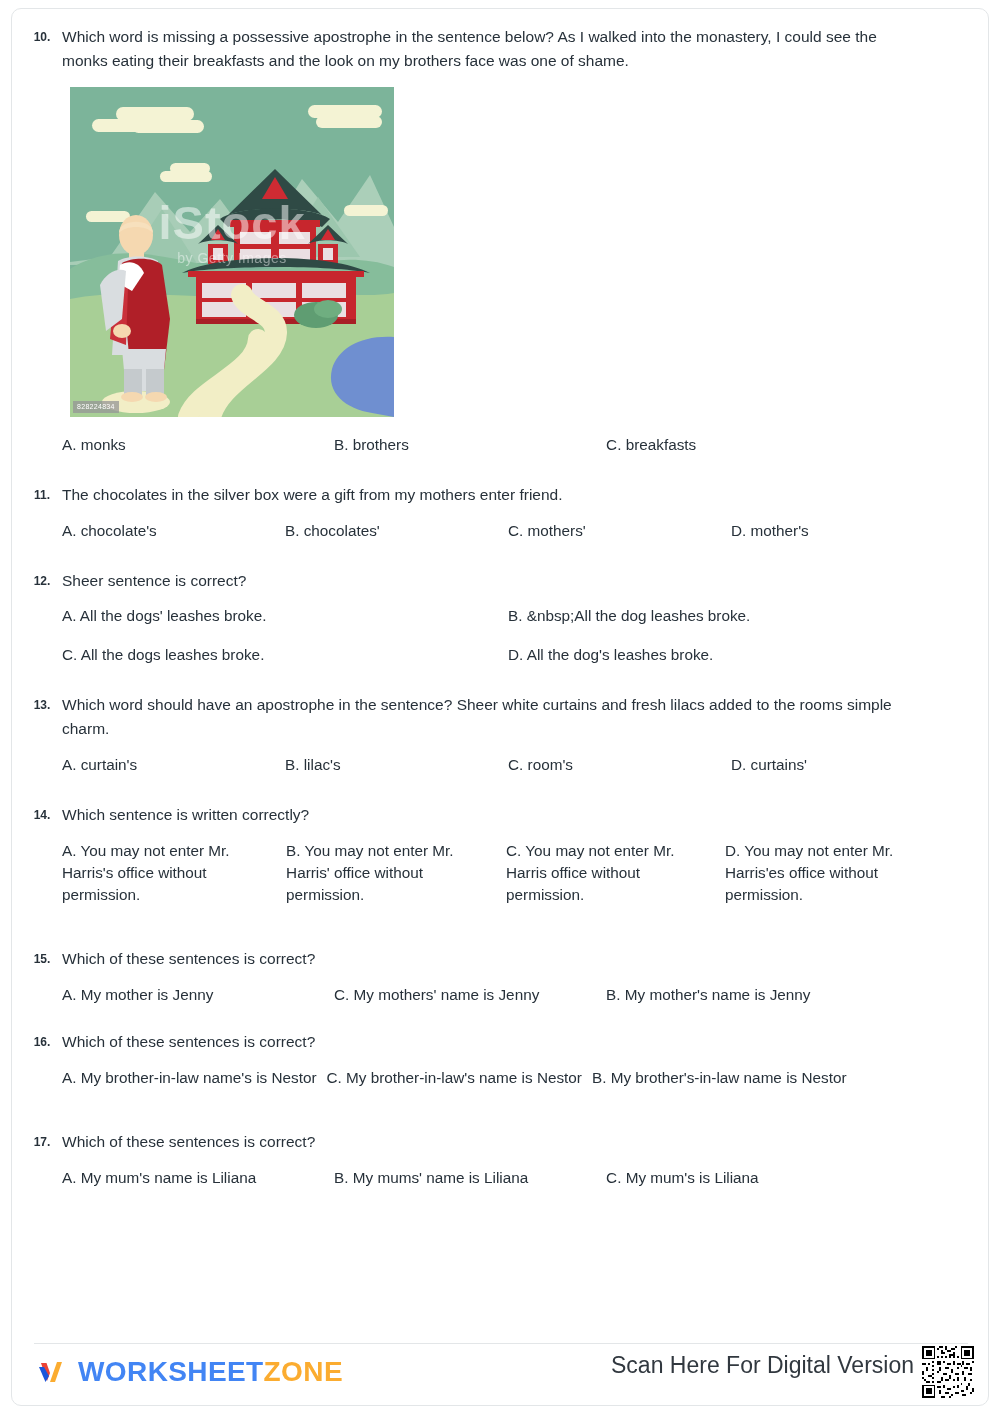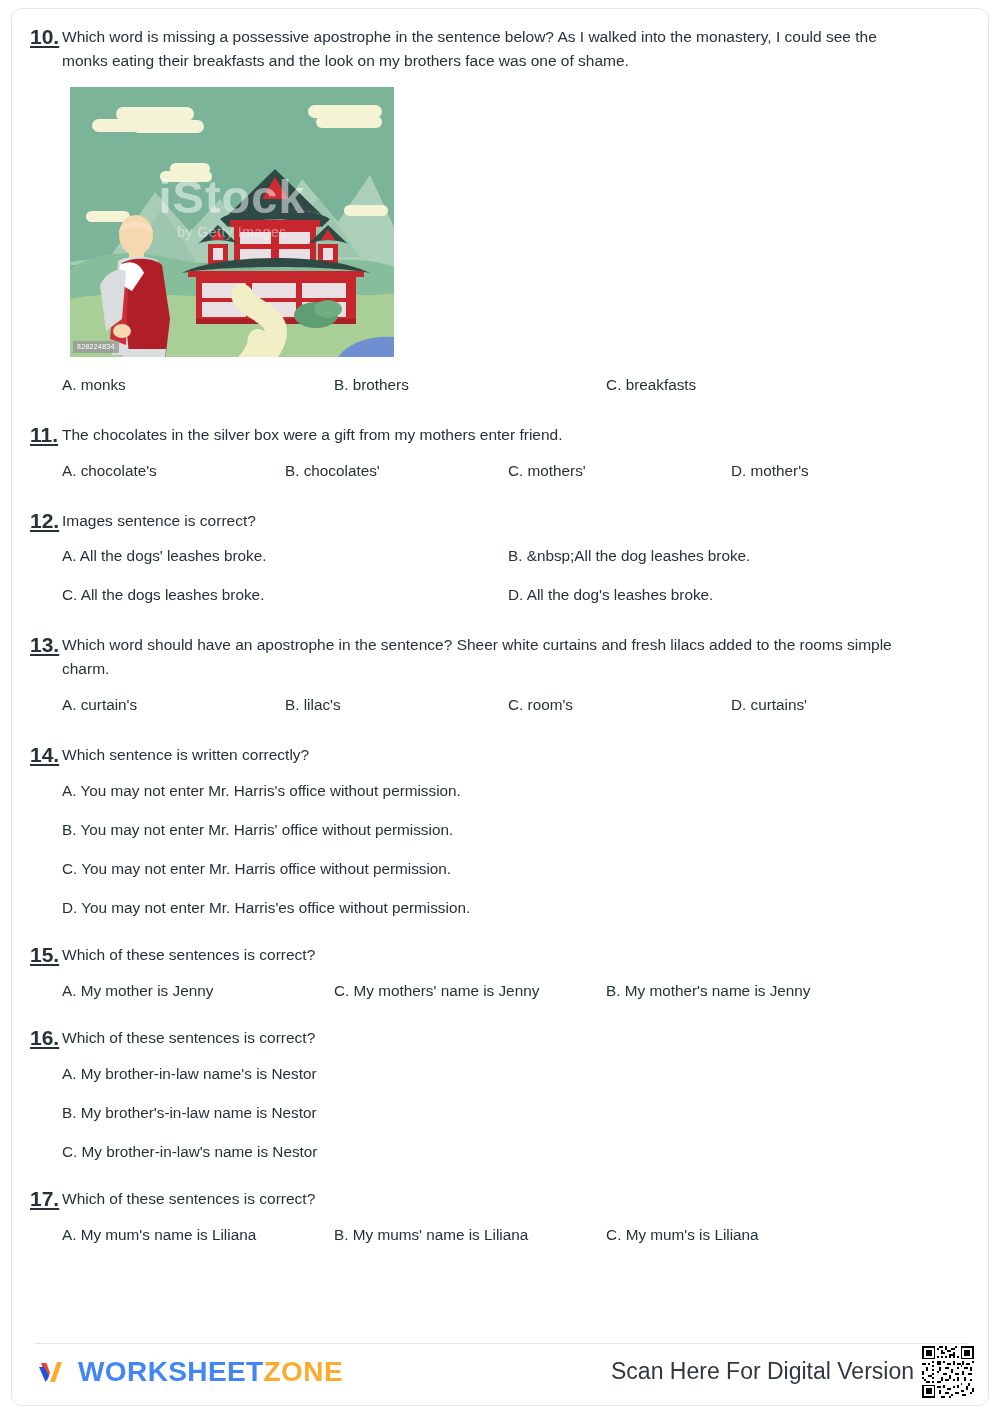--- a/index.html
+++ b/index.html
@@ -41,26 +41,25 @@
   
   .q {
     display: flex;
     align-items: flex-start;
     margin: 0 0 0 0;
   }
   .q-num {
     flex: 0 0 auto;
     width: 32px;
     font-weight: bold;
-    font-size: 21px;
+    font-size: 12px;
     line-height: 24px;
-    text-align: right;
+    text-align: center;
     padding-right: 8px;
     color: #27313a;
-    text-decoration: underline;
   }
   .q-body { flex: 1 1 auto; min-width: 0; }
   .q-text {
     font-size: 15.5px;
     line-height: 24px;
     color: #27313a;
     margin: 0;
     max-width: 862px;
   }
 
@@ -71,35 +70,35 @@
   }
   .opt {
     font-size: 15.3px;
     line-height: 22px;
     color: #27313a;
     padding-right: 10px;
   }
   .opts.cols-4 .opt { flex: 0 0 25%; }
   .opts.cols-3 .opt { flex: 0 0 30.5%; }
   .opts.cols-2 .opt { flex: 0 0 50%; }
-  .opts.stacked { flex-direction: column; }
+  .opts.stacked { flex-direction: row; }
   .opts.stacked .opt { margin-bottom: 17px; }
   .opts.stacked .opt:last-child { margin-bottom: 0; }
   .opts.rowpair { margin-top: 12px; }
   .opts.rowpair + .opts.rowpair { margin-top: 17px; }
 
   .q-spacer-lg { height: 27px; }
   .q-spacer-md { height: 24px; }
 
   
   .illus-wrap { margin: 14px 0 0 8px; }
   .illus {
     position: relative;
     width: 324px;
-    height: 270px;
+    height: 330px;
     overflow: hidden;
     background: #000000;
   }
   .illus svg { display: block; width: 324px; height: 330px; }
   .wm {
     position: absolute;
     left: 50%;
     top: 44%;
     transform: translate(-50%, -50%);
     text-align: center;
@@ -162,21 +161,21 @@
     font-size: 28px;
     letter-spacing: 0.4px;
     font-weight: 700;
   }
   .brand-a { color: #4285f4; }
   .brand-b { color: #fbac30; }
 
   .scan {
     position: absolute;
     right: 62px;
-    top: 11px;
+    top: 5px;
     font-size: 23px;
     color: #31383f;
     line-height: 34px;
     white-space: nowrap;
   }
   .qr {
     position: absolute;
     right: 0px;
     top: 1px;
     width: 56px;
@@ -319,21 +318,21 @@
           <div class="opt">D. mother's</div>
         </div>
       </div>
     </div>
 
     <div class="q-spacer-lg"></div>
 
     <div class="q">
       <div class="q-num">12.</div>
       <div class="q-body">
-        <p class="q-text">Images sentence is correct?</p>
+        <p class="q-text">Sheer sentence is correct?</p>
         <div class="opts cols-2 rowpair">
           <div class="opt">A. All the dogs' leashes broke.</div>
           <div class="opt">B. &amp;nbsp;All the dog leashes broke.</div>
         </div>
         <div class="opts cols-2 rowpair">
           <div class="opt">C. All the dogs leashes broke.</div>
           <div class="opt">D. All the dog's leashes broke.</div>
         </div>
       </div>
     </div>
@@ -383,22 +382,22 @@
     </div>
 
     <div class="q-spacer-md"></div>
 
     <div class="q">
       <div class="q-num">16.</div>
       <div class="q-body">
         <p class="q-text">Which of these sentences is correct?</p>
         <div class="opts stacked">
           <div class="opt">A. My brother-in-law name's is Nestor</div>
+          <div class="opt">C. My brother-in-law's name is Nestor</div>
           <div class="opt">B. My brother's-in-law name is Nestor</div>
-          <div class="opt">C. My brother-in-law's name is Nestor</div>
         </div>
       </div>
     </div>
 
     <div class="q-spacer-md"></div>
 
     <div class="q">
       <div class="q-num">17.</div>
       <div class="q-body">
         <p class="q-text">Which of these sentences is correct?</p>

